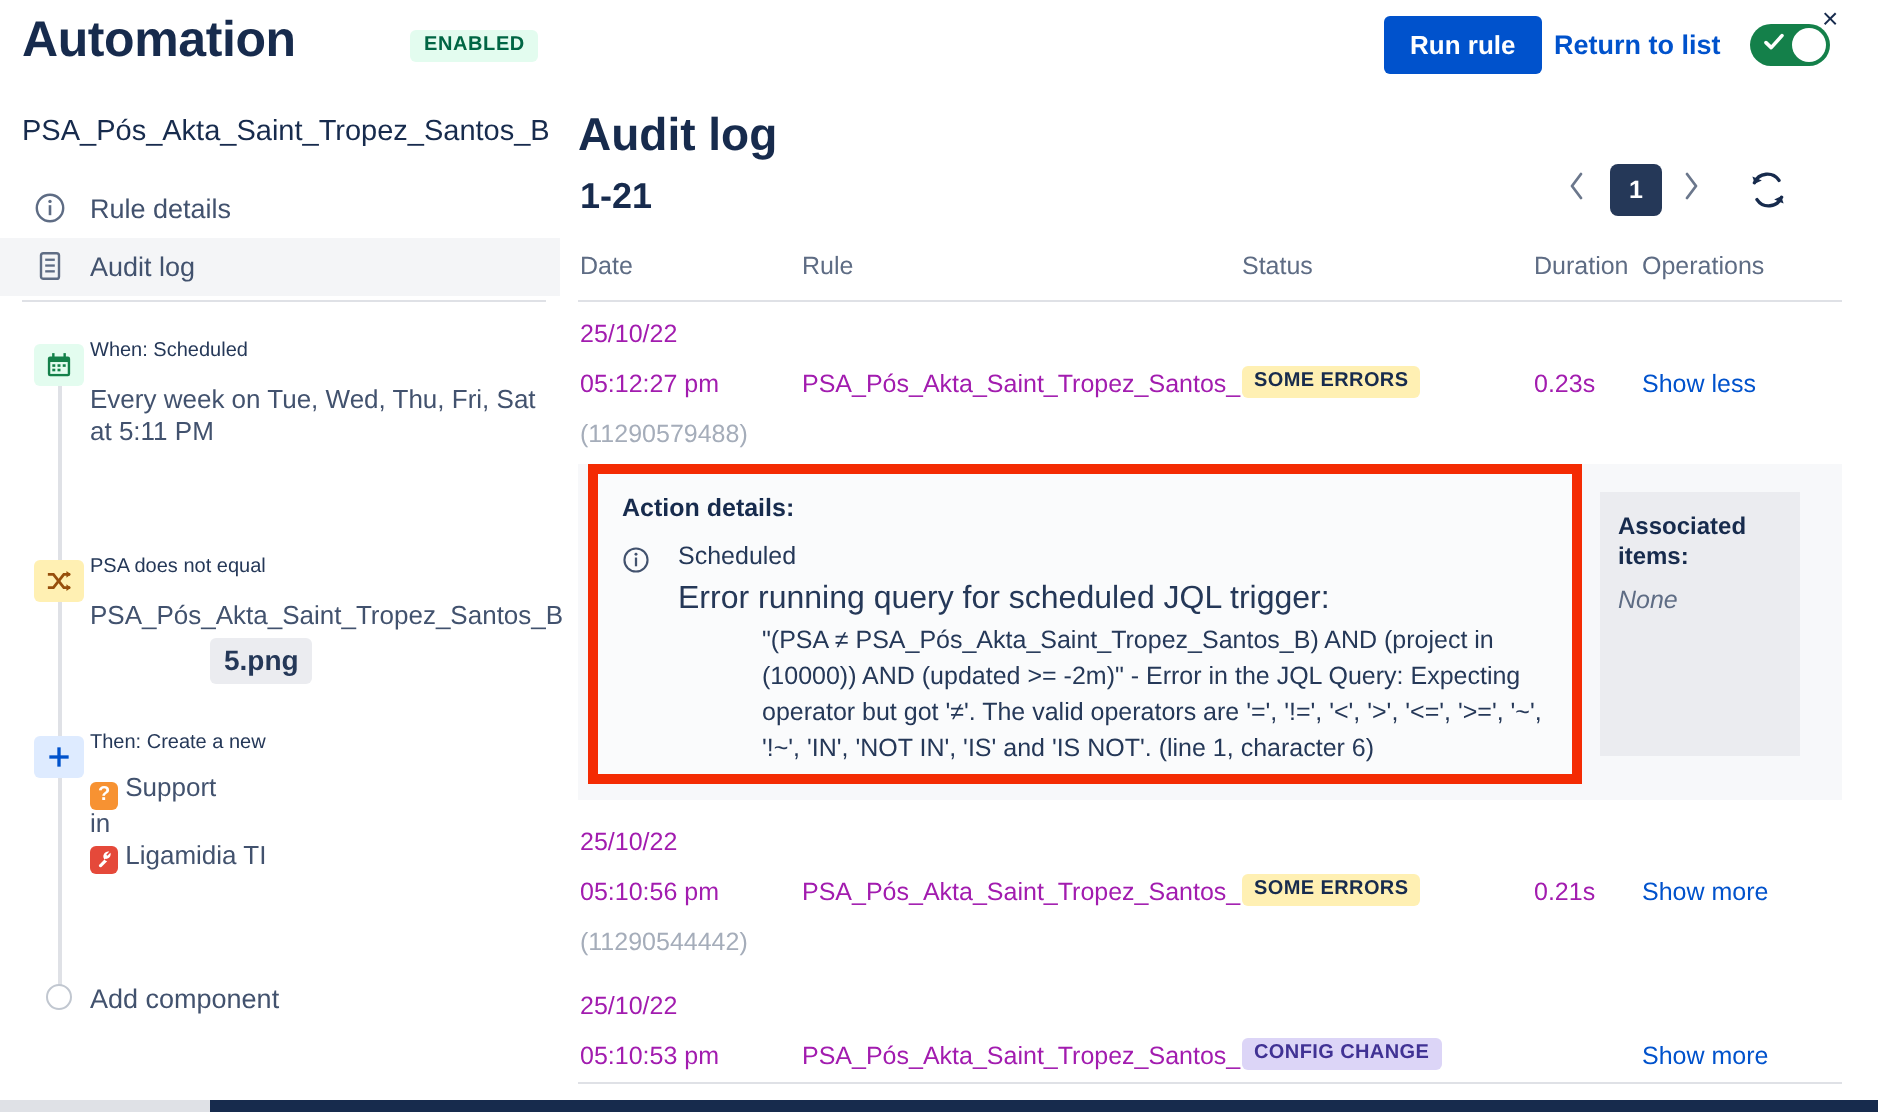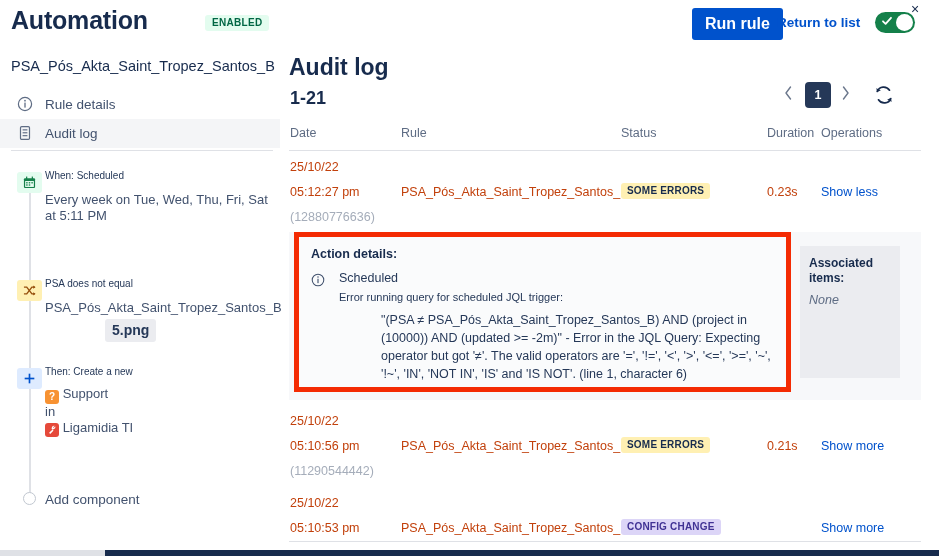--- a/index.html
+++ b/index.html
@@ -20,21 +20,21 @@
   }
   .enabled-badge {
     position:absolute; left:205px; top:15px;
     background:#e3fcef; color:#006644;
     font-size:10px; font-weight:700; letter-spacing:0.3px;
     padding:2px 7px 3px 7px; border-radius:3px;
   }
   .run-rule {
     position:absolute; left:692px; top:8px;
     background:#0052cc; color:#fff;
-    font-size:16px; font-weight:700;
+    font-size:13px; font-weight:700;
     padding:7px 13px; border-radius:3px; border:none; cursor:pointer;
     font-family:"Liberation Sans", sans-serif;
   }
   .return-list {
     position:absolute; left:777px; top:15px;
     color:#0052cc; font-size:13.5px; font-weight:700; cursor:pointer;
     text-decoration:none;
   }
   .toggle-wrap { position:absolute; left:875px; top:11px; width:44px; height:24px; cursor:pointer; }
   .toggle-track {
@@ -114,21 +114,21 @@
   .thead { position:relative; height:26px; }
   .th { position:absolute; top:0; font-size:12.5px; color:#5e6c84; }
   .th-date { left:1px; }
   .th-rule { left:112px; }
   .th-status { left:332px; }
   .th-dur { left:478px; }
   .th-ops { left:532px; }
   .hrule { position:absolute; left:0; width:632px; height:1px; background:#dfe1e6; }
 
   .row { position:absolute; left:0; width:632px; }
-  .cell { position:absolute; font-size:12.5px; color:#c2410c; }
+  .cell { position:absolute; font-size:12.5px; color:#a21caf; }
   .c-date { left:1px; }
   .c-time { left:1px; }
   .c-id   { left:1px; color:#a5adba; }
   .c-rule { left:112px; }
   .c-dur  { left:478px; }
   .c-ops  { left:532px; color:#0052cc; cursor:pointer; font-size:12.5px; }
 
   .badge {
     position:absolute; left:332px;
     font-size:10px; font-weight:700; letter-spacing:0.2px;
@@ -140,21 +140,21 @@
   
   .detail-bg { position:absolute; left:0; width:632px; background:#f7f8fa; }
   .redbox {
     position:absolute; left:5px; width:497px;
     border:5px solid #f42b03; background:#fafbfc;
   }
   .detail-inner { position:relative; background:#fafbfc; padding:10px 12px 12px 12px; }
   .det-hdr { font-size:12.5px; font-weight:700; color:#172b4d; margin-bottom:12px; }
   .det-info-ico { position:absolute; left:12px; top:36px; width:14px; height:14px; }
   .det-sched { position:absolute; left:40px; top:34px; font-size:12.5px; color:#253858; }
-  .det-err { position:absolute; left:40px; top:54px; font-size:11px; color:#253858; }
+  .det-err { position:absolute; left:40px; top:54px; font-size:16px; color:#253858; }
   .det-q {
     position:absolute; left:82px; top:74px; width:400px;
     font-size:12.5px; color:#253858; line-height:18px;
   }
   .png-chip {
     position:absolute; left:105px; top:319px;
     background:#ebecf0; color:#253858;
     font-size:14px; font-weight:700;
     padding:3px 7px 4px 7px; border-radius:3px;
     z-index:5;
@@ -304,21 +304,21 @@
         <div class="th th-rule">Rule</div>
         <div class="th th-status">Status</div>
         <div class="th th-dur">Duration</div>
         <div class="th th-ops">Operations</div>
         <div class="hrule" style="top:24px;"></div>
       </div>
 
       <div class="row" style="top:34px; height:68px;">
         <div class="cell c-date" style="top:0px;">25/10/22</div>
         <div class="cell c-time" style="top:25px;">05:12:27 pm</div>
-        <div class="cell c-id" style="top:50px;">(12880776636)</div>
+        <div class="cell c-id" style="top:50px;">(11290579488)</div>
         <div class="cell c-rule" style="top:25px;">PSA_Pós_Akta_Saint_Tropez_Santos_B</div>
         <div class="badge badge-err" style="top:23px;">SOME ERRORS</div>
         <div class="cell c-dur" style="top:25px;">0.23s</div>
         <div class="cell c-ops" style="top:25px;">Show less</div>
       </div>
 
       <div class="detail-bg" style="top:106px; height:168px;">
         <div class="redbox" style="top:0px; height:160px;">
           <div class="detail-inner" style="height:140px;">
             <div class="det-hdr">Action details:</div>

